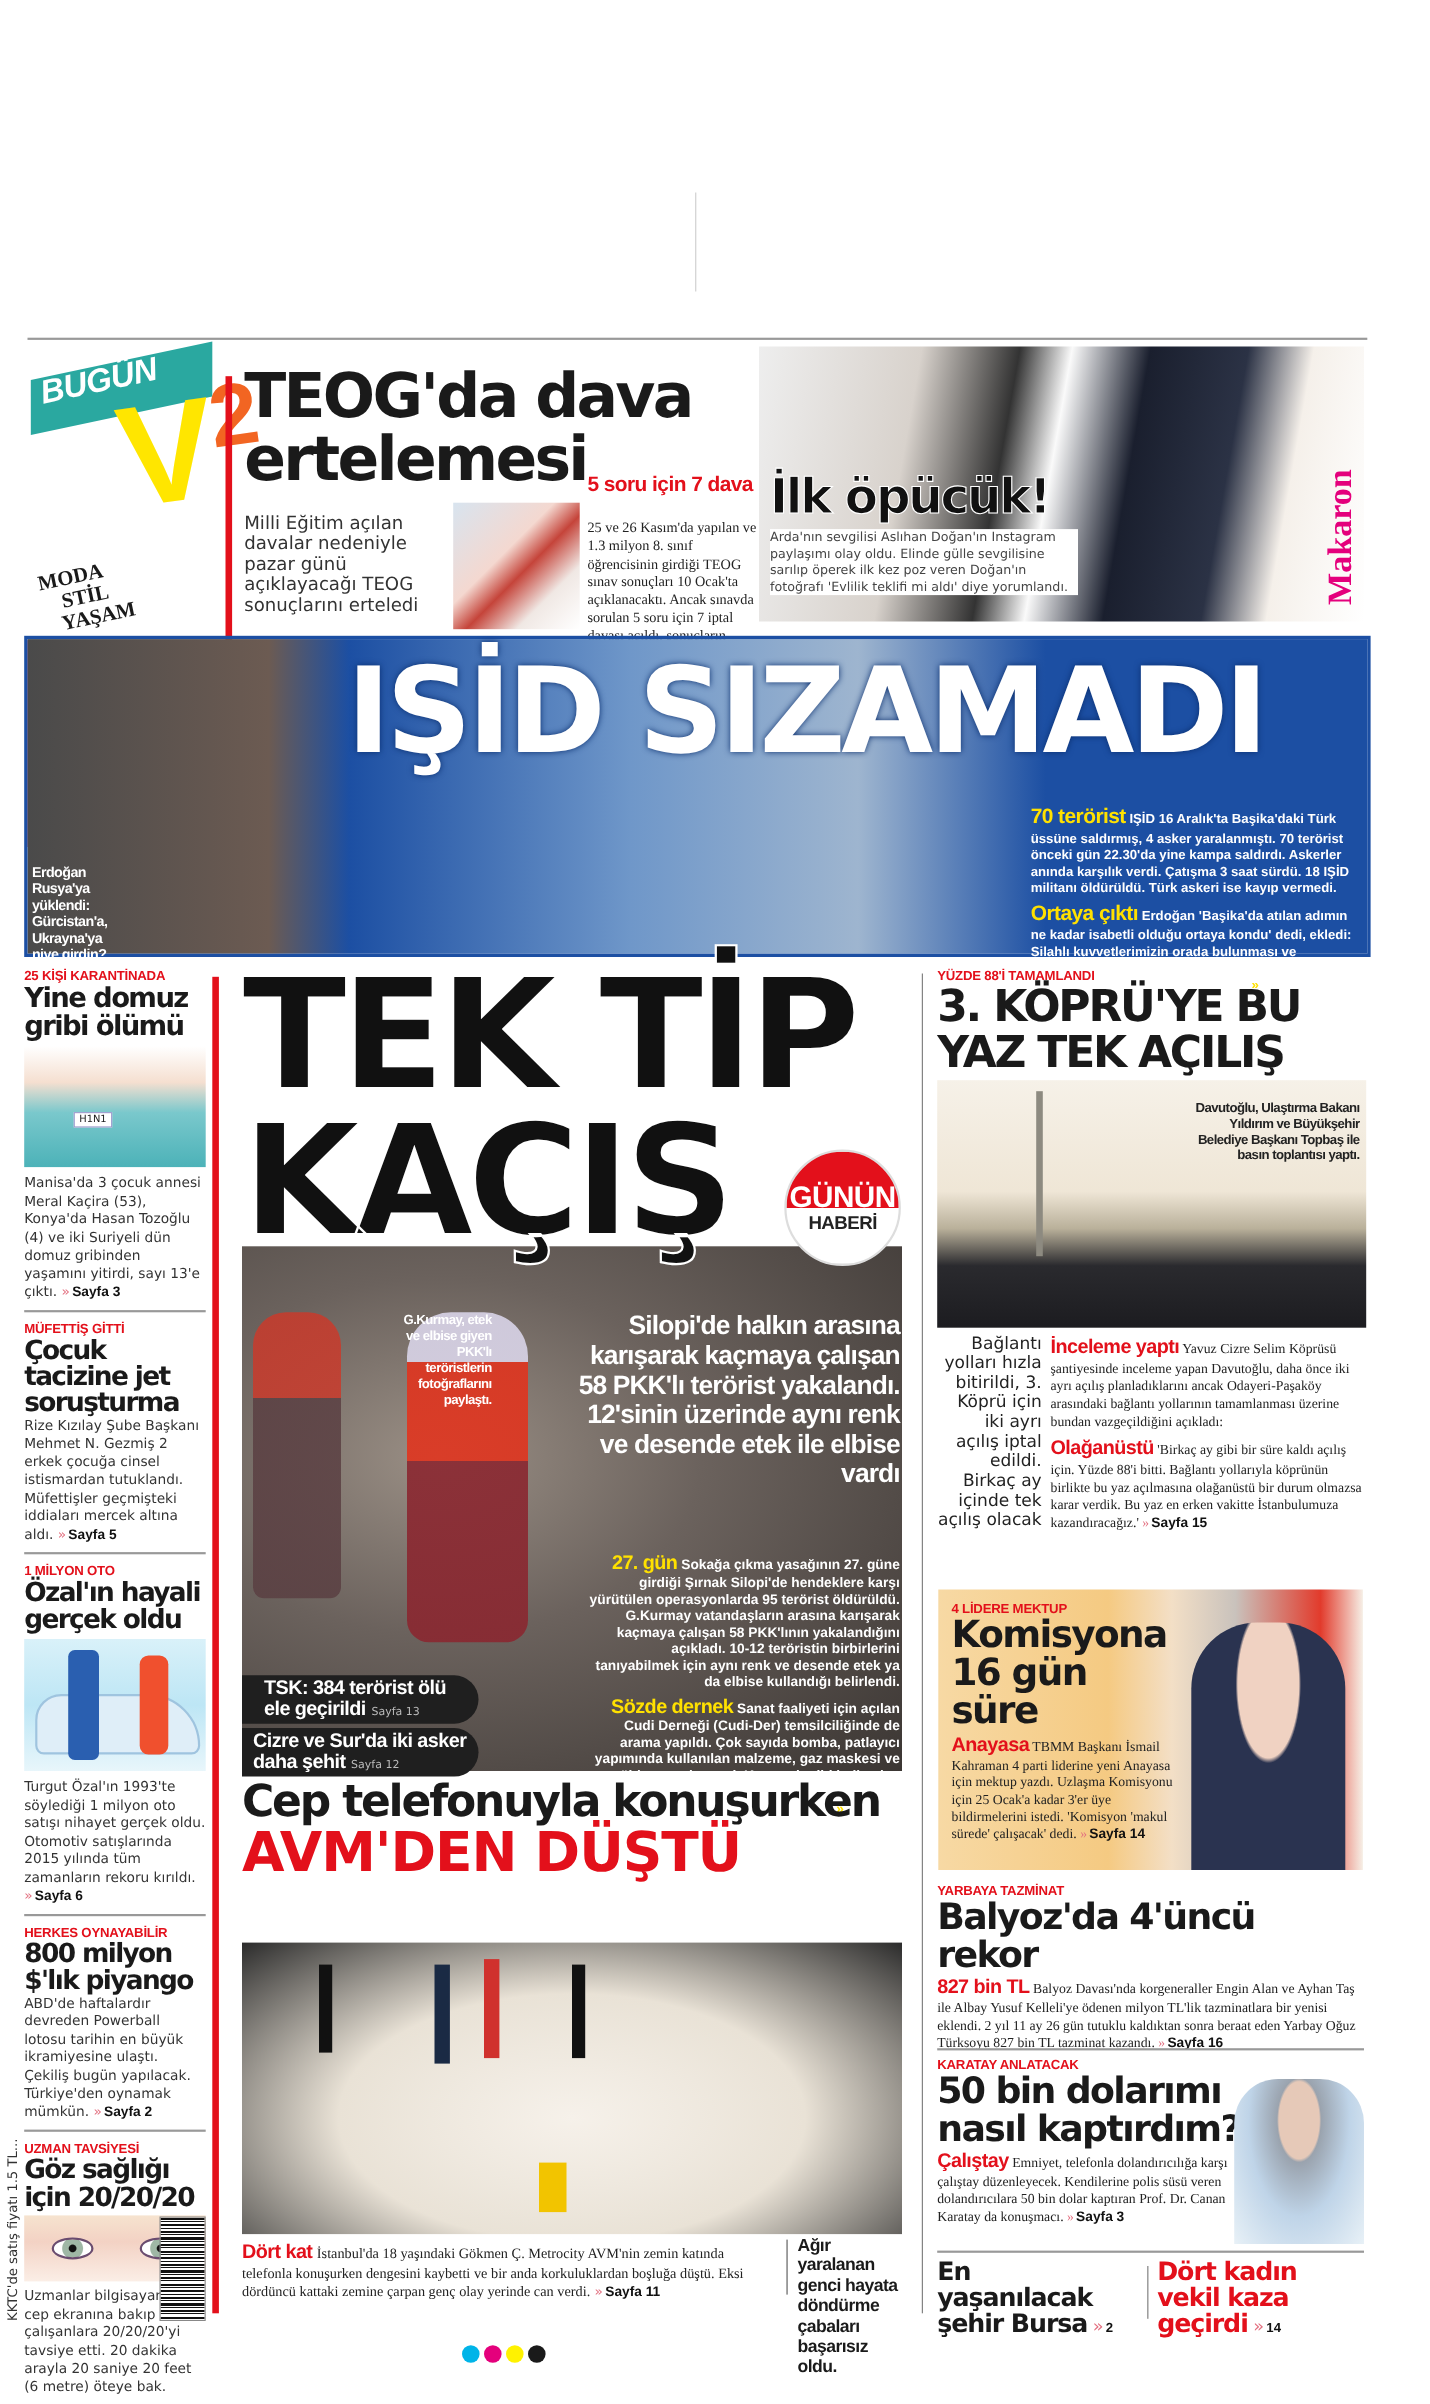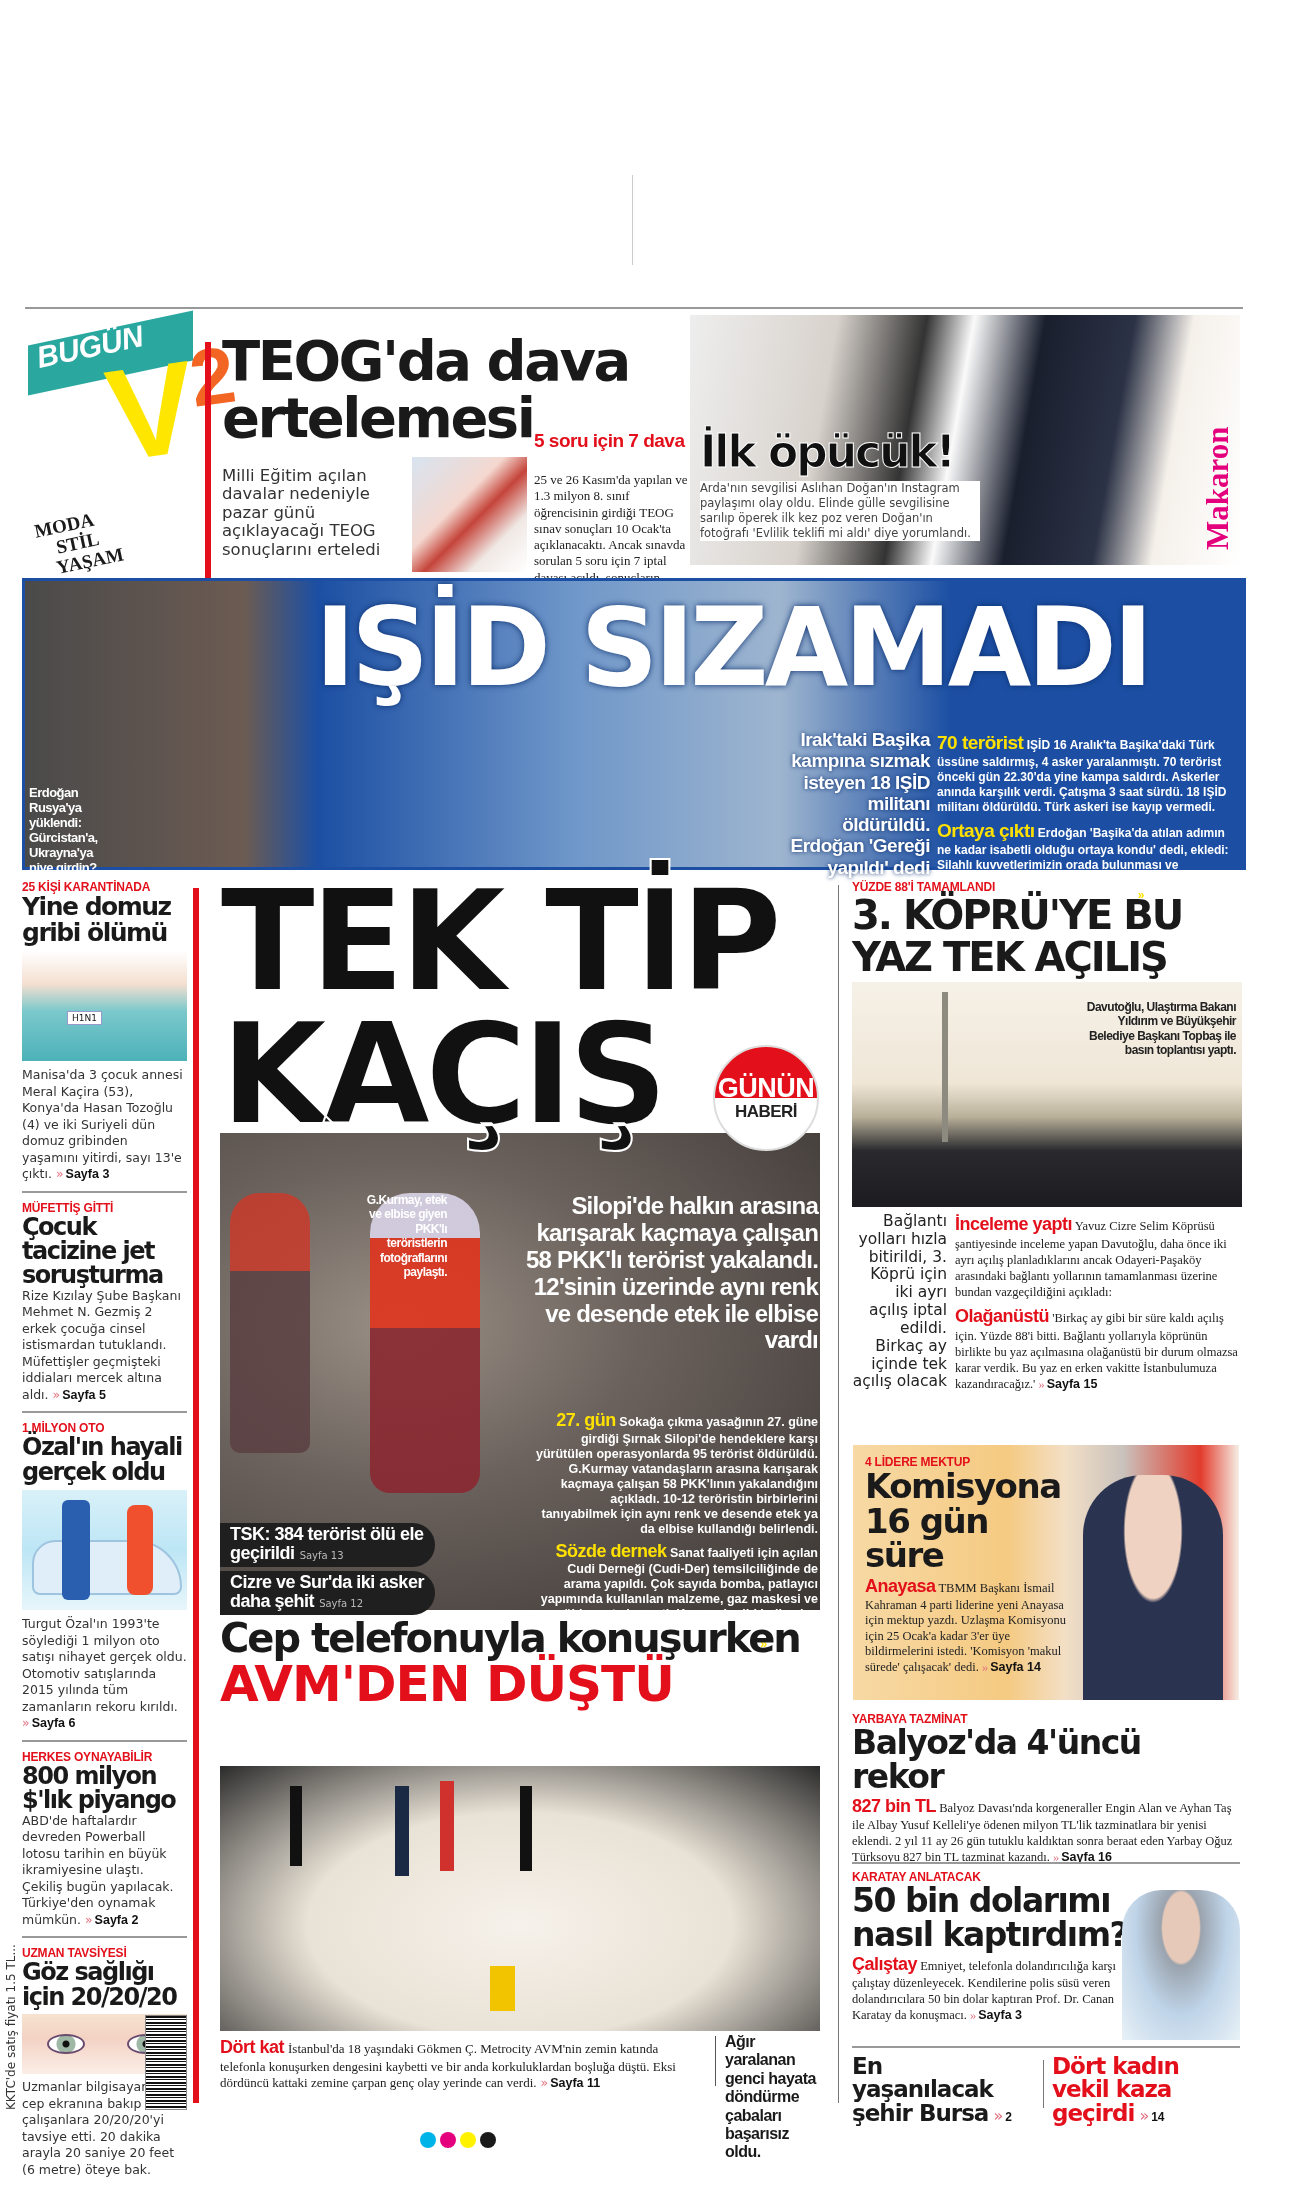--- a/index.html
+++ b/index.html
@@ -71,21 +71,20 @@
   <div class="hl" style="font-size:44px;color:#111;-webkit-text-stroke:1px #fff;letter-spacing:-2px;">İlk öpücük!</div>
   <div style="font-size:11.5px;line-height:1.3;color:#444;margin-top:6px;background:#fff;">Arda'nın sevgilisi Aslıhan Doğan'ın Instagram paylaşımı olay oldu. Elinde gülle sevgilisine sarılıp öperek ilk kez poz veren Doğan'ın fotoğrafı 'Evlilik teklifi mi aldı' diye yorumlandı.</div>
 </div>
 <div class="abs" style="left:1195px;top:420px;width:45px;height:130px;">
   <div class="serif" style="transform:rotate(-90deg);transform-origin:left top;position:absolute;left:5px;top:130px;font-size:31px;font-weight:bold;color:#e4007c;white-space:nowrap;">Makaron</div>
 </div>
 
 <div class="abs" style="left:22px;top:578px;width:1224px;height:292px;background:linear-gradient(90deg,#4a4a4a 0%,#6c5b52 18%,#1c4fa3 24%,#6f97c9 45%,#9eb5cf 62%,#1c4fa3 76%,#1c4fa3 100%);border:3px solid #1c4fa3;">
   <div class="abs hl" style="left:290px;top:12px;font-size:108px;color:#fff;letter-spacing:-4px;text-shadow:0 0 6px #0a2e6e;">IŞİD SIZAMADI</div>
   <div class="abs cond" style="left:4px;top:205px;width:75px;font-size:13px;color:#fff;line-height:1.15;">Erdoğan Rusya'ya yüklendi: Gürcistan'a, Ukrayna'ya niye girdin?</div>
-  <div class="abs cond" style="left:760px;top:148px;width:145px;font-size:19px;color:#fff;text-align:right;line-height:1.12;text-shadow:0 0 4px #0a2e6e;">Irak'taki Başika kampına sızmak isteyen 18 IŞİD militanı öldürüldü. Erdoğan 'Gereği yapıldı' dedi</div>
   <div class="abs" style="left:912px;top:150px;width:305px;font-family:'Liberation Sans',sans-serif;font-weight:bold;font-size:12px;color:#fff;line-height:1.25;">
     <span class="cond" style="color:#ffe100;font-size:19px;">70 terörist</span>
     <span>IŞİD 16 Aralık'ta Başika'daki Türk üssüne saldırmış, 4 asker yaralanmıştı. 70 terörist önceki gün 22.30'da yine kampa saldırdı. Askerler anında karşılık verdi. Çatışma 3 saat sürdü. 18 IŞİD militanı öldürüldü. Türk askeri ise kayıp vermedi.</span>
     <div style="height:4px;"></div>
     <span class="cond" style="color:#ffe100;font-size:19px;">Ortaya çıktı</span>
     <span>Erdoğan 'Başika'da atılan adımın ne kadar isabetli olduğu ortaya kondu' dedi, ekledi: Silahlı kuvvetlerimizin orada bulunması ve subaylarımızın saldırı karşısında hazırlıklı olduğu ortada. Gereği yapılıyor, yapılacak.</span>
     <span style="color:#ffe100;">»</span><span>Sayfa 12</span>
   </div>
 </div>
 
@@ -158,21 +157,21 @@
   <div class="abs cond" style="left:140px;top:318px;width:87px;text-align:right;color:#fff;font-size:12px;line-height:1.2;">G.Kurmay, etek ve elbise giyen PKK'lı teröristlerin fotoğraflarını paylaştı.</div>
   <div class="abs cond" style="left:300px;top:318px;width:298px;text-align:right;color:#fff;font-size:24px;line-height:1.12;letter-spacing:-0.8px;">Silopi'de halkın arasına karışarak kaçmaya çalışan 58 PKK'lı terörist yakalandı. 12'sinin üzerinde aynı renk ve desende etek ile elbise vardı</div>
   <div class="abs" style="left:315px;top:535px;width:283px;text-align:right;color:#fff;font-family:'Liberation Sans',sans-serif;font-weight:bold;font-size:12.5px;line-height:1.2;">
     <span class="cond" style="color:#ffe100;font-size:18px;">27. gün</span>
     <span>Sokağa çıkma yasağının 27. güne girdiği Şırnak Silopi'de hendeklere karşı yürütülen operasyonlarda 95 terörist öldürüldü. G.Kurmay vatandaşların arasına karışarak kaçmaya çalışan 58 PKK'lının yakalandığını açıkladı. 10-12 teröristin birbirlerini tanıyabilmek için aynı renk ve desende etek ya da elbise kullandığı belirlendi.</span>
     <div style="height:4px;"></div>
     <span class="cond" style="color:#ffe100;font-size:18px;">Sözde dernek</span>
     <span>Sanat faaliyeti için açılan Cudi Derneği (Cudi-Der) temsilciliğinde de arama yapıldı. Çok sayıda bomba, patlayıcı yapımında kullanılan malzeme, gaz maskesi ve mühimmat ele geçti. Karargah gibi kullanılan derneğe giden gençlere, patlayıcı yapımıyla ilgili ders verildiği tespit edildi.</span>
     <span style="color:#ffe100;">»</span><span>Sayfa 13</span>
   </div>
-  <div class="abs" style="left:0;top:648px;width:215px;height:44px;background:#1f1f1f;border-radius:0 22px 22px 0;padding:2px 10px;">
+  <div class="abs" style="left:0;top:648px;width:215px;height:44px;background:#1f1f1f;border-radius:0 22px 22px 0;padding:2px 20px;">
     <span class="cond" style="color:#fff;font-size:18px;line-height:1.08;">TSK: 384 terörist ölü ele geçirildi</span>
     <span style="color:#bbb;font-size:10px;">Sayfa 13</span>
   </div>
   <div class="abs" style="left:0;top:696px;width:215px;height:44px;background:#1f1f1f;border-radius:0 22px 22px 0;padding:2px 10px;">
     <span class="cond" style="color:#fff;font-size:18px;line-height:1.08;">Cizre ve Sur'da iki asker daha şehit</span>
     <span style="color:#bbb;font-size:10px;">Sayfa 12</span>
   </div>
 </div>
 
 <div class="abs" style="left:220px;top:1618px;width:600px;height:480px;">

